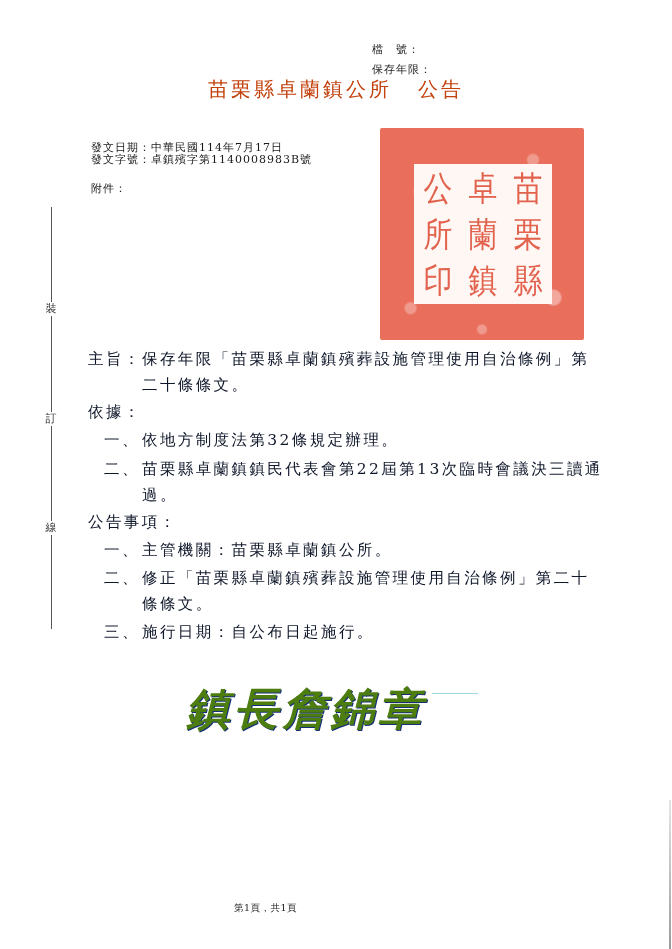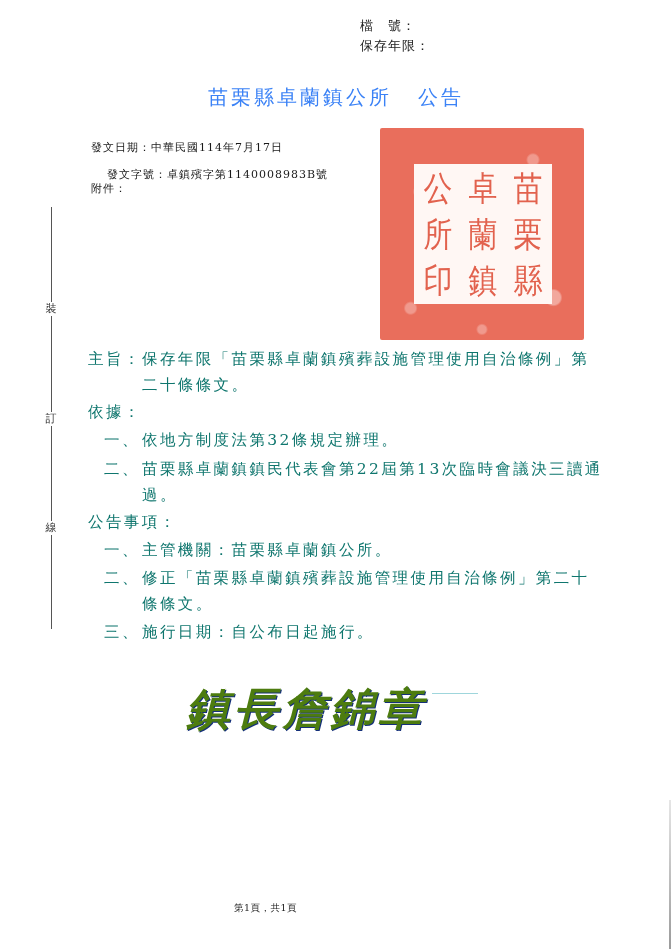--- a/index.html
+++ b/index.html
@@ -3,25 +3,25 @@
 <meta charset="utf-8">
 <style>
   html, body { margin: 0; padding: 0; }
   body {
     width: 672px; height: 949px; position: relative; overflow: hidden;
     background: #ffffff;
     font-family: "DejaVu Serif", "Liberation Serif", serif;
     color: #1a1a1a;
   }
   .abs { position: absolute; }
-  .meta-top { left: 360px; font-size: 13px; letter-spacing: 1px; color: #222; }
-  .doc-title { left: 0; width: 672px; top: 84px; text-align: center; font-size: 20px; letter-spacing: 3px; color: #3b82f6; }
+  .meta-top { left: 372px; font-size: 11px; letter-spacing: 1px; color: #222; margin-top: 25px; }
+  .doc-title { left: 0; width: 672px; top: 76px; text-align: center; font-size: 20px; letter-spacing: 3px; color: #c2410c; }
   .doc-title .gap { display: inline-block; width: 26px; }
   .hdr-line { left: 91px; font-size: 11px; letter-spacing: 1px; color: #1a1a1a; }
-  .body-line { font-size: 15.5px; letter-spacing: 2.4px; color: #0f766e; white-space: nowrap; }
+  .body-line { font-size: 15.5px; letter-spacing: 2.4px; color: #0f172a; white-space: nowrap; }
   .binding-line { left: 51px; top: 207px; width: 1px; height: 422px; background: #555; }
   .binding-char { left: 44px; width: 14px; text-align: center; font-size: 11px; background: #fff; color: #333; line-height: 14px; }
   .seal {
     left: 380px; top: 128px; width: 204px; height: 212px;
     background: #e8624f;
     background-image:
       radial-gradient(circle at 20% 30%, rgba(255,255,255,0.35) 0 6px, transparent 8px),
       radial-gradient(circle at 75% 15%, rgba(255,255,255,0.3) 0 5px, transparent 7px),
       radial-gradient(circle at 85% 80%, rgba(255,255,255,0.4) 0 7px, transparent 9px),
       radial-gradient(circle at 15% 85%, rgba(255,255,255,0.3) 0 5px, transparent 7px),
@@ -57,21 +57,21 @@
 <div class="abs meta-top" style="top:17px;">檔　號：</div>
 <div class="abs meta-top" style="top:37px;">保存年限：</div>
 
 <div class="abs doc-title">
   <span>苗栗縣卓蘭鎮公所</span><span class="gap"></span><span>公告</span>
 </div>
 
 <div class="abs hdr-line" style="top:140px;">
   <span>發文日期：</span><span>中華民國114年7月17日</span>
 </div>
-<div class="abs hdr-line" style="top:167px;margin-left:16px;">
+<div class="abs hdr-line" style="top:152px;">
   <span>發文字號：</span><span>卓鎮殯字第1140008983B號</span>
 </div>
 <div class="abs hdr-line" style="top:181px;text-align:right;">
   <span>附件：</span>
 </div>
 
 <div class="abs seal">
   <div class="seal-inner">
     <div class="seal-col">
       <span>苗</span>

